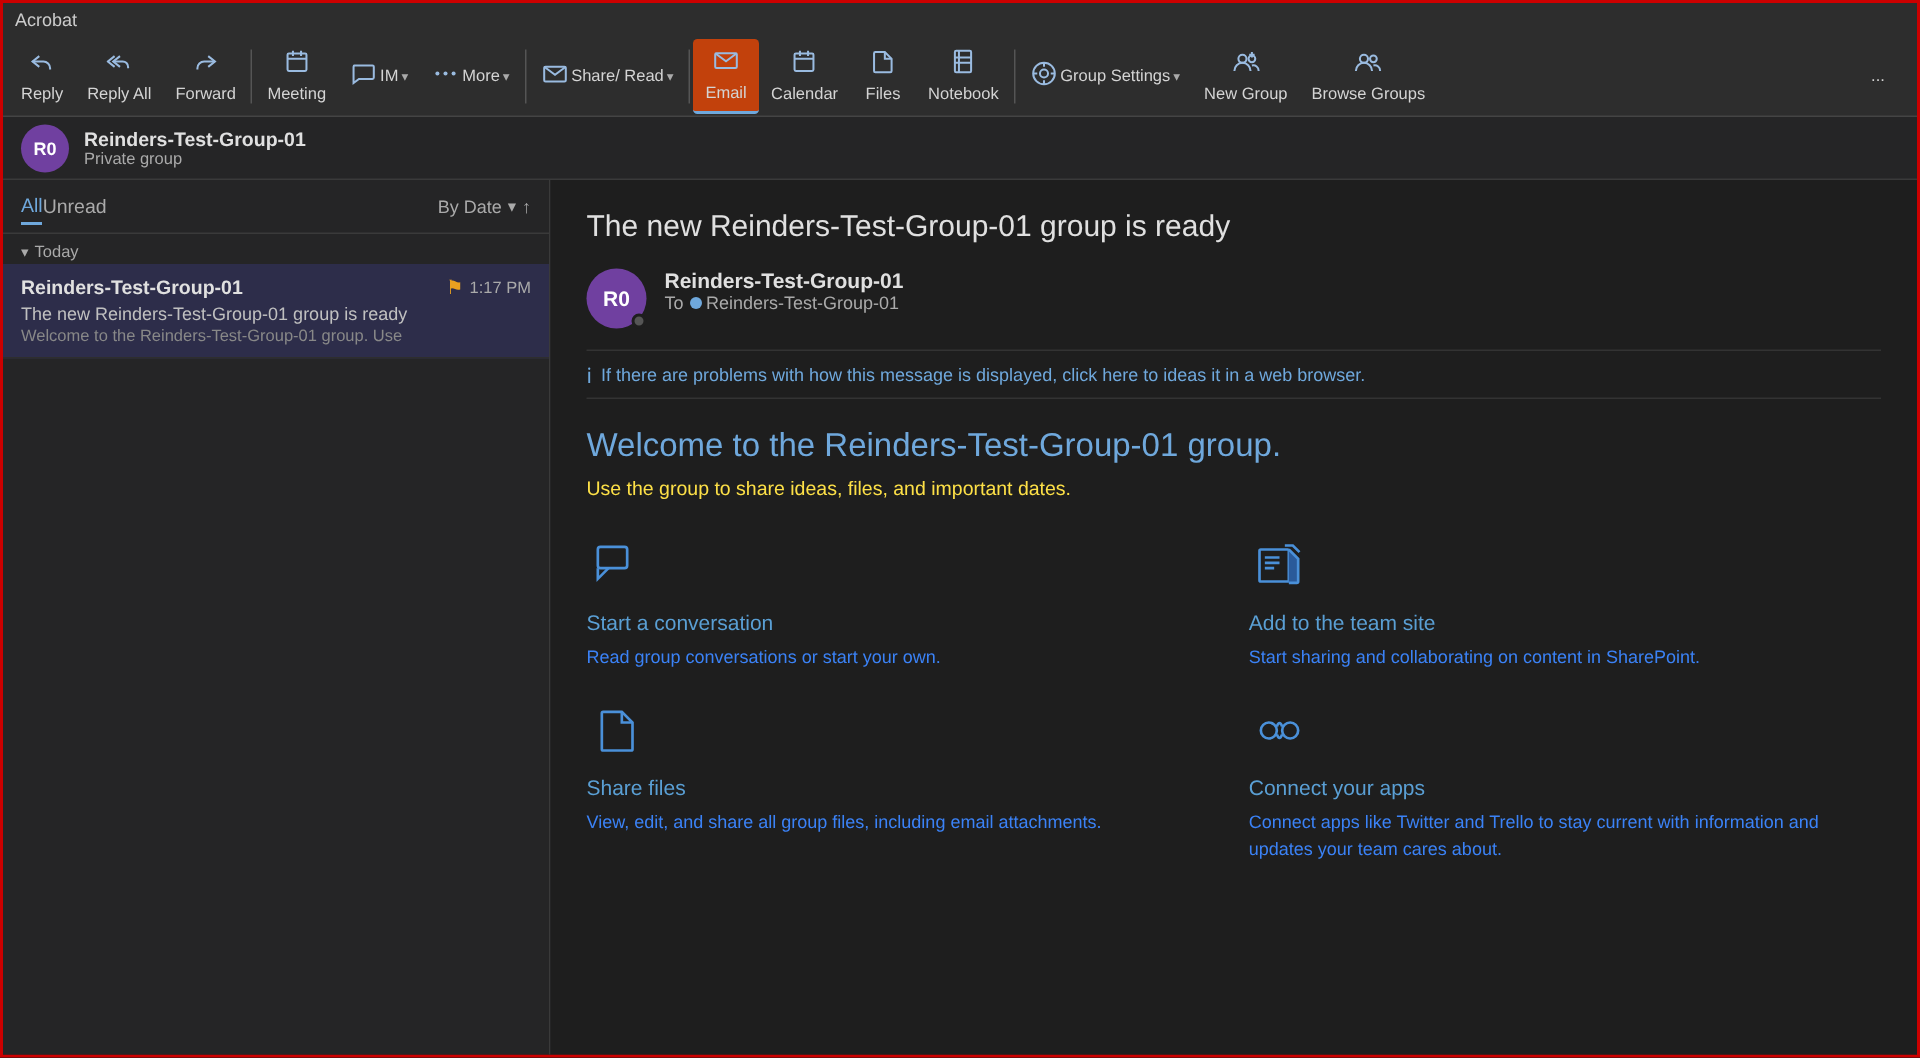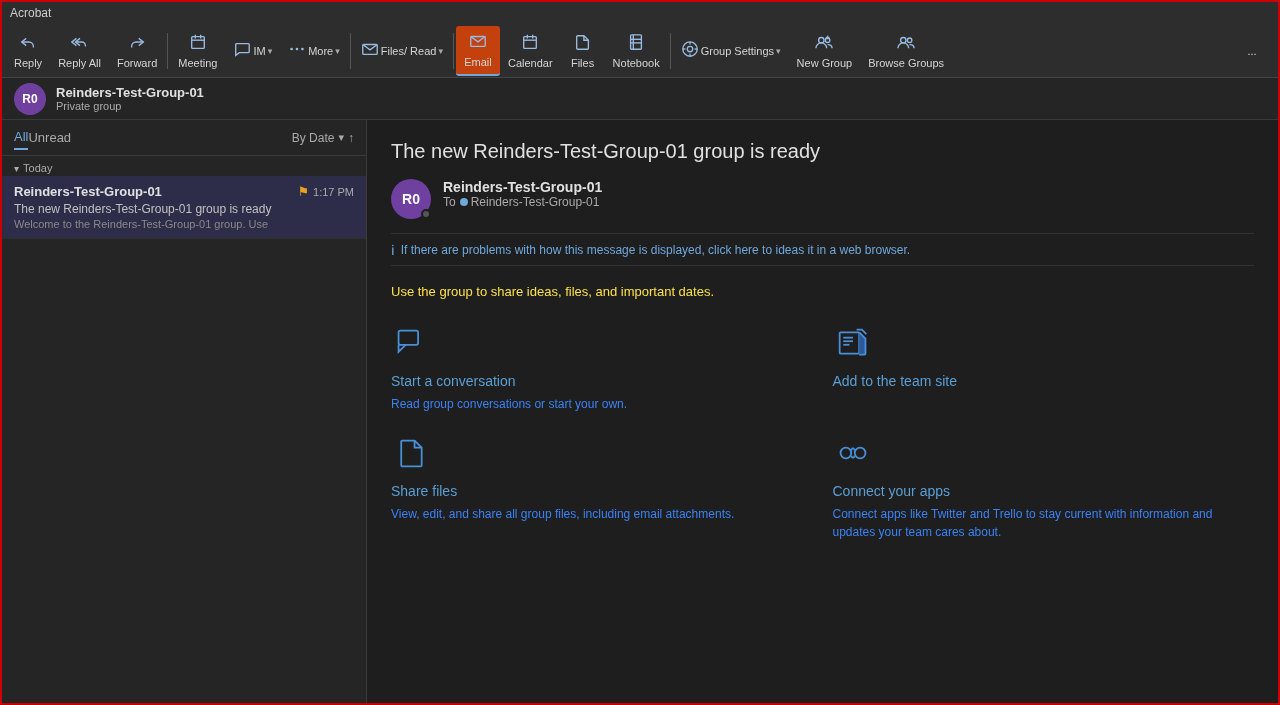--- a/index.html
+++ b/index.html
@@ -416,21 +416,21 @@
 
   <div class="toolbar-separator"></div>
 
   <div class="toolbar-btn btn-with-arrow">
     <span class="btn-icon">
       <svg class="icon-svg" viewBox="0 0 20 20">
           <rect x="2" y="5" width="16" height="11" rx="1"></rect>
           <polyline points="2,5 10,11 18,5"></polyline>
         </svg>
     </span>
-    <span class="btn-label">Files/ Read</span>
+    <span class="btn-label">Share/ Read</span>
     <span class="arrow">▾</span>
   </div>
 
   <div class="toolbar-separator"></div>
 
   <div class="toolbar-btn active-tab">
     <span class="btn-icon">
       <svg class="icon-svg" viewBox="0 0 20 20">
           <rect x="2" y="5" width="16" height="11" rx="1"></rect>
           <polyline points="2,5 10,11 18,5"></polyline>
@@ -580,20 +580,21 @@
           </div>
         </div>
       </div>
     </div>
 
     <div class="info-bar">
       <span class="info-icon">ℹ</span>
       <span>If there are problems with how this message is displayed, click here to ideas it in a web browser.</span>
     </div>
 
+    <div class="welcome-title">Welcome to the Reinders-Test-Group-01 group.</div>
     <div class="welcome-subtitle">Use the group to share ideas, files, and important dates.</div>
 
     <div class="feature-grid">
 
       <div class="feature-item">
         <div class="feature-icon">
           <svg class="feat-svg" viewBox="0 0 36 36" fill="none" stroke="#4a90d9" stroke-width="2">
             <rect x="4" y="4" width="22" height="16" rx="2"></rect>
             <polyline points="4,20 4,28 12,20"></polyline>
           </svg>
@@ -607,20 +608,21 @@
           <svg class="feat-svg" viewBox="0 0 36 36" fill="none" stroke="#4a90d9" stroke-width="2">
             <rect x="3" y="6" width="22" height="24" rx="1"></rect>
             <path d="M25,6 l7,7 v17 a1,1 0 0 1-1,1 H25" fill="#2a5a9a" stroke="#4a90d9"></path>
             <line x1="7" y1="12" x2="18" y2="12"></line>
             <line x1="7" y1="16" x2="18" y2="16"></line>
             <line x1="7" y1="20" x2="14" y2="20"></line>
             <path d="M22,3 h6 l5,5" fill="none"></path>
           </svg>
         </div>
         <span class="feature-title">Add to the team site</span>
+        <span class="feature-desc">Start sharing and collaborating on content in SharePoint.</span>
       </div>
 
       <div class="feature-item">
         <div class="feature-icon">
           <svg class="feat-svg" viewBox="0 0 36 36" fill="none" stroke="#4a90d9" stroke-width="2">
             <path d="M8,4 h14 l8,8 v20 a1,1 0 0 1-1,1 H8 a1,1 0 0 1-1-1 V5 a1,1 0 0 1 1-1z"></path>
             <polyline points="22,4 22,12 30,12"></polyline>
           </svg>
         </div>
         <span class="feature-title">Share files</span>

